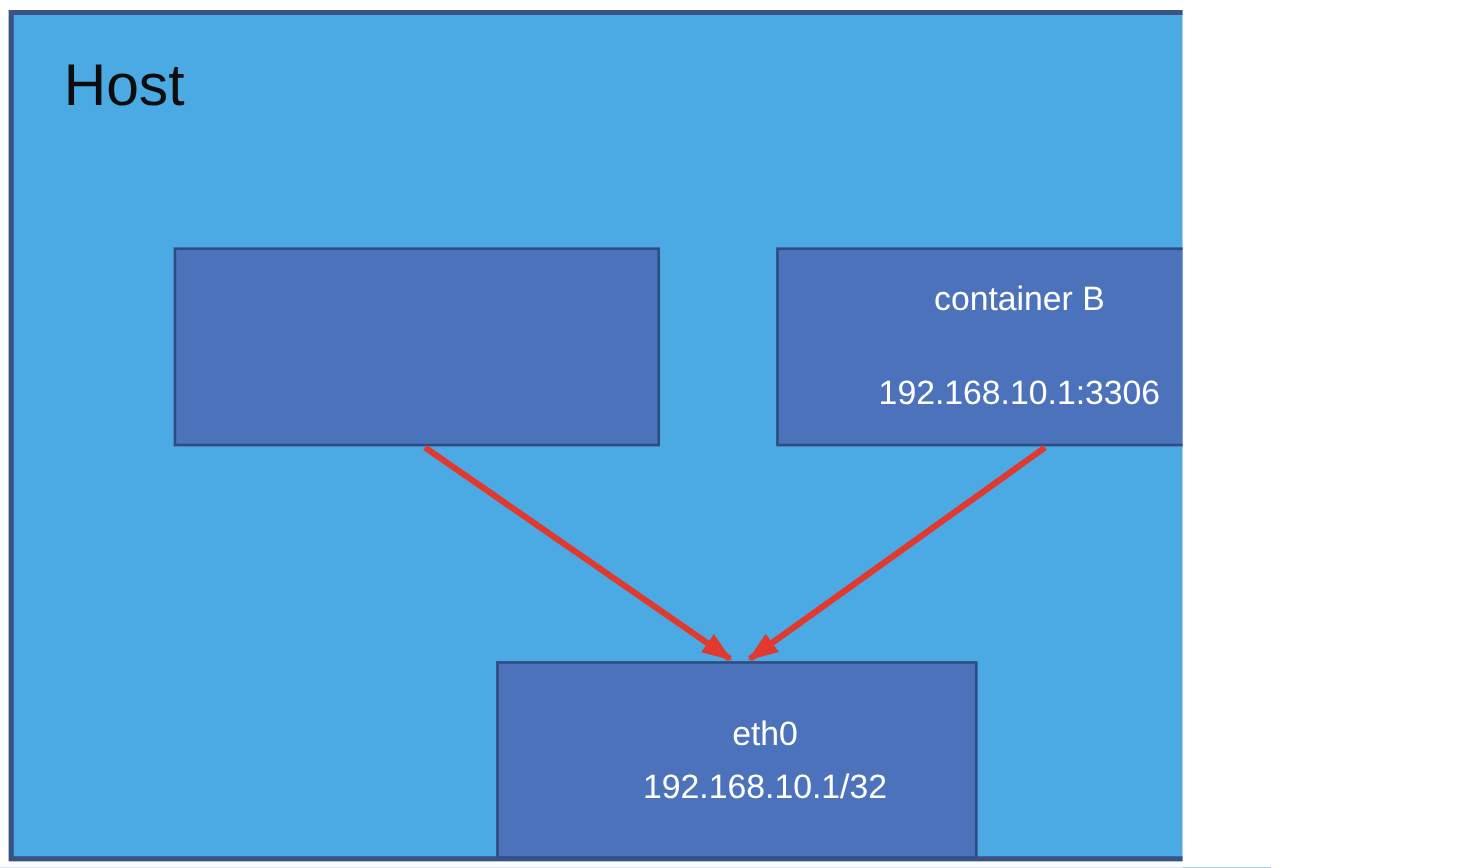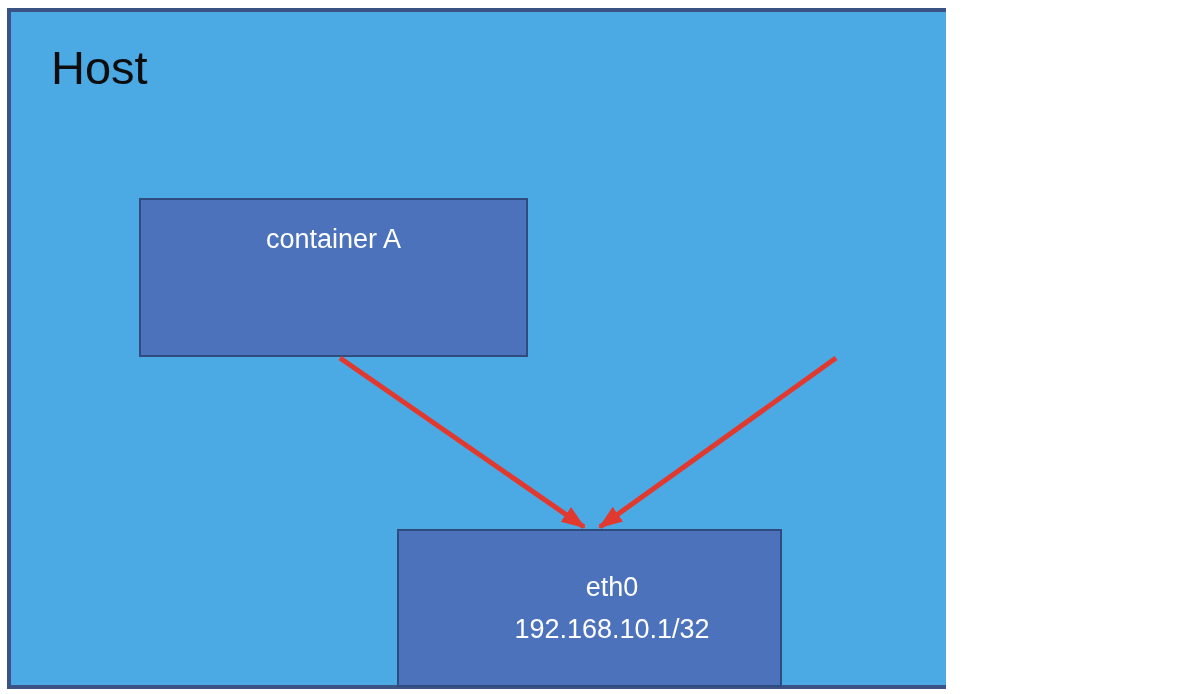--- a/index.html
+++ b/index.html
@@ -89,23 +89,26 @@
 </style>
 </head>
 <body>
 
 <div class="page">
 
   <div class="host">
     <div class="host-label">Host</div>
 
     <div class="node node-container node-a">
-      <div class="node-title">container A</div>
     </div>
 
+    <div class="node node-container node-b">
+      <div class="node-title">container B</div>
+      <div class="node-address">192.168.10.1:3306</div>
+    </div>
 
     <div class="node node-eth0">
       <div class="node-title">eth0</div>
       <div class="node-address">192.168.10.1/32</div>
     </div>
   </div>
 
   <svg class="arrows" viewBox="0 0 1178 694" xmlns="http://www.w3.org/2000/svg">
     <defs>
       <marker id="arrowhead" markerUnits="userSpaceOnUse" markerWidth="26" markerHeight="20" refX="22" refY="9" orient="auto">

